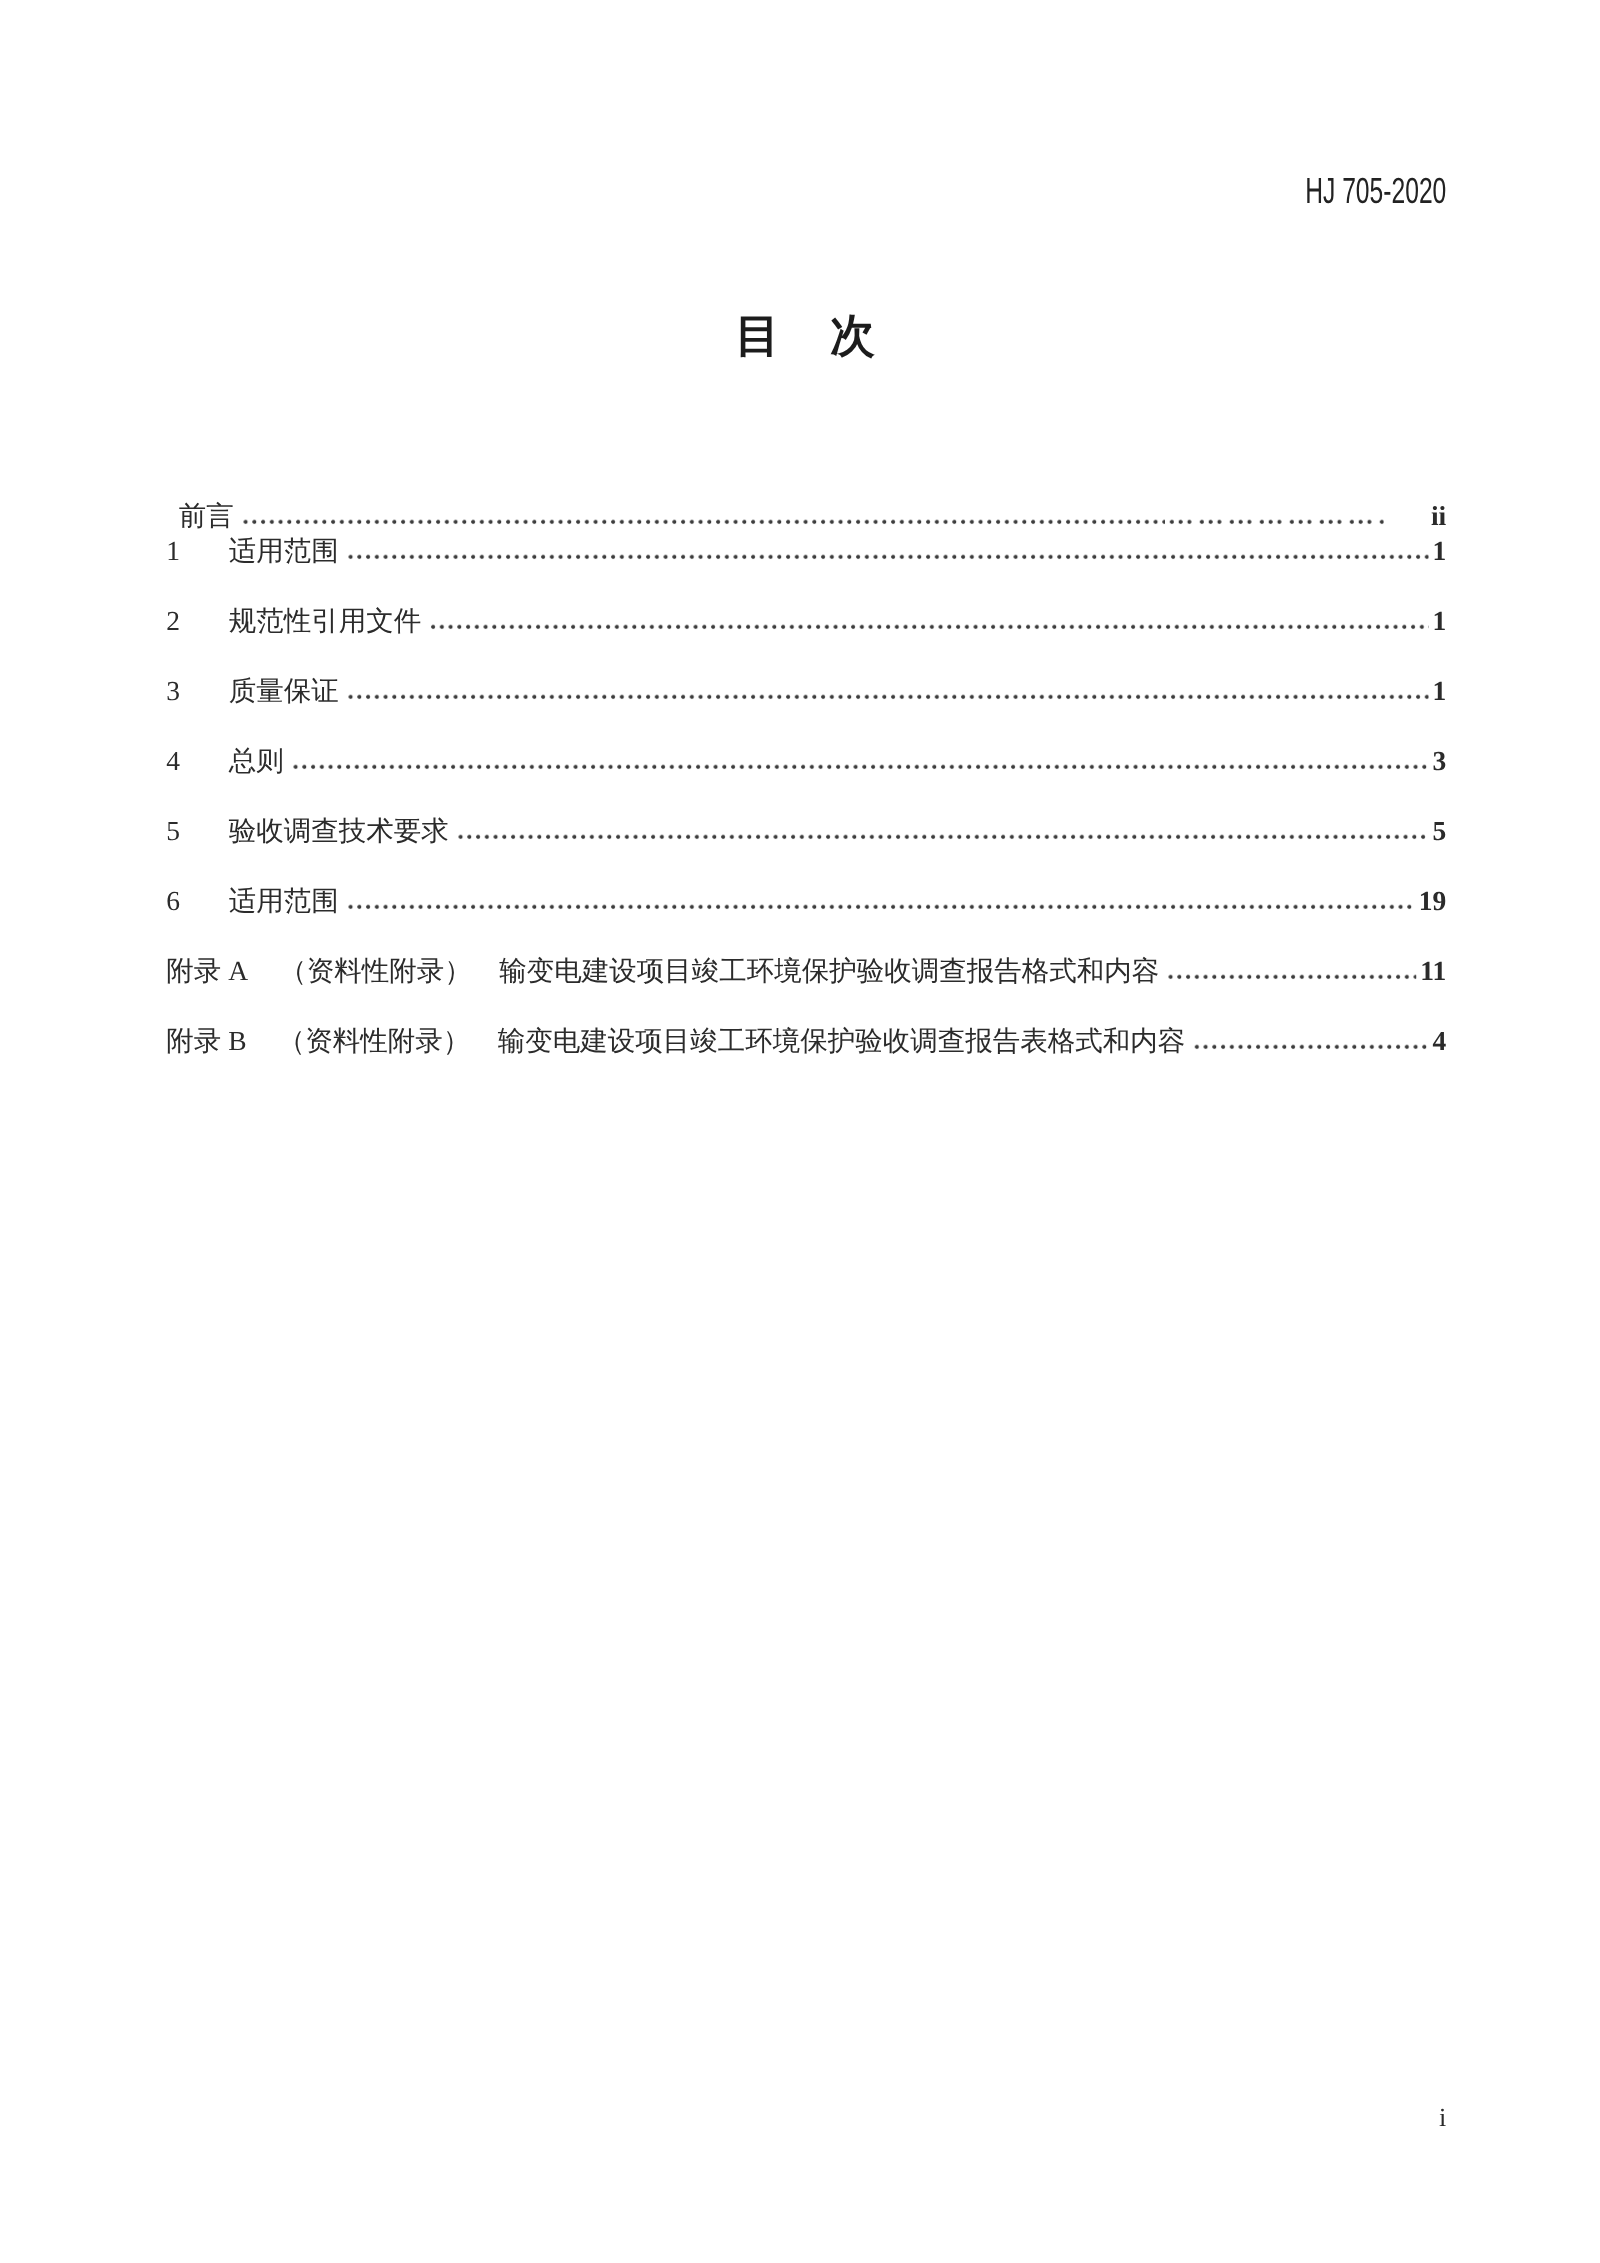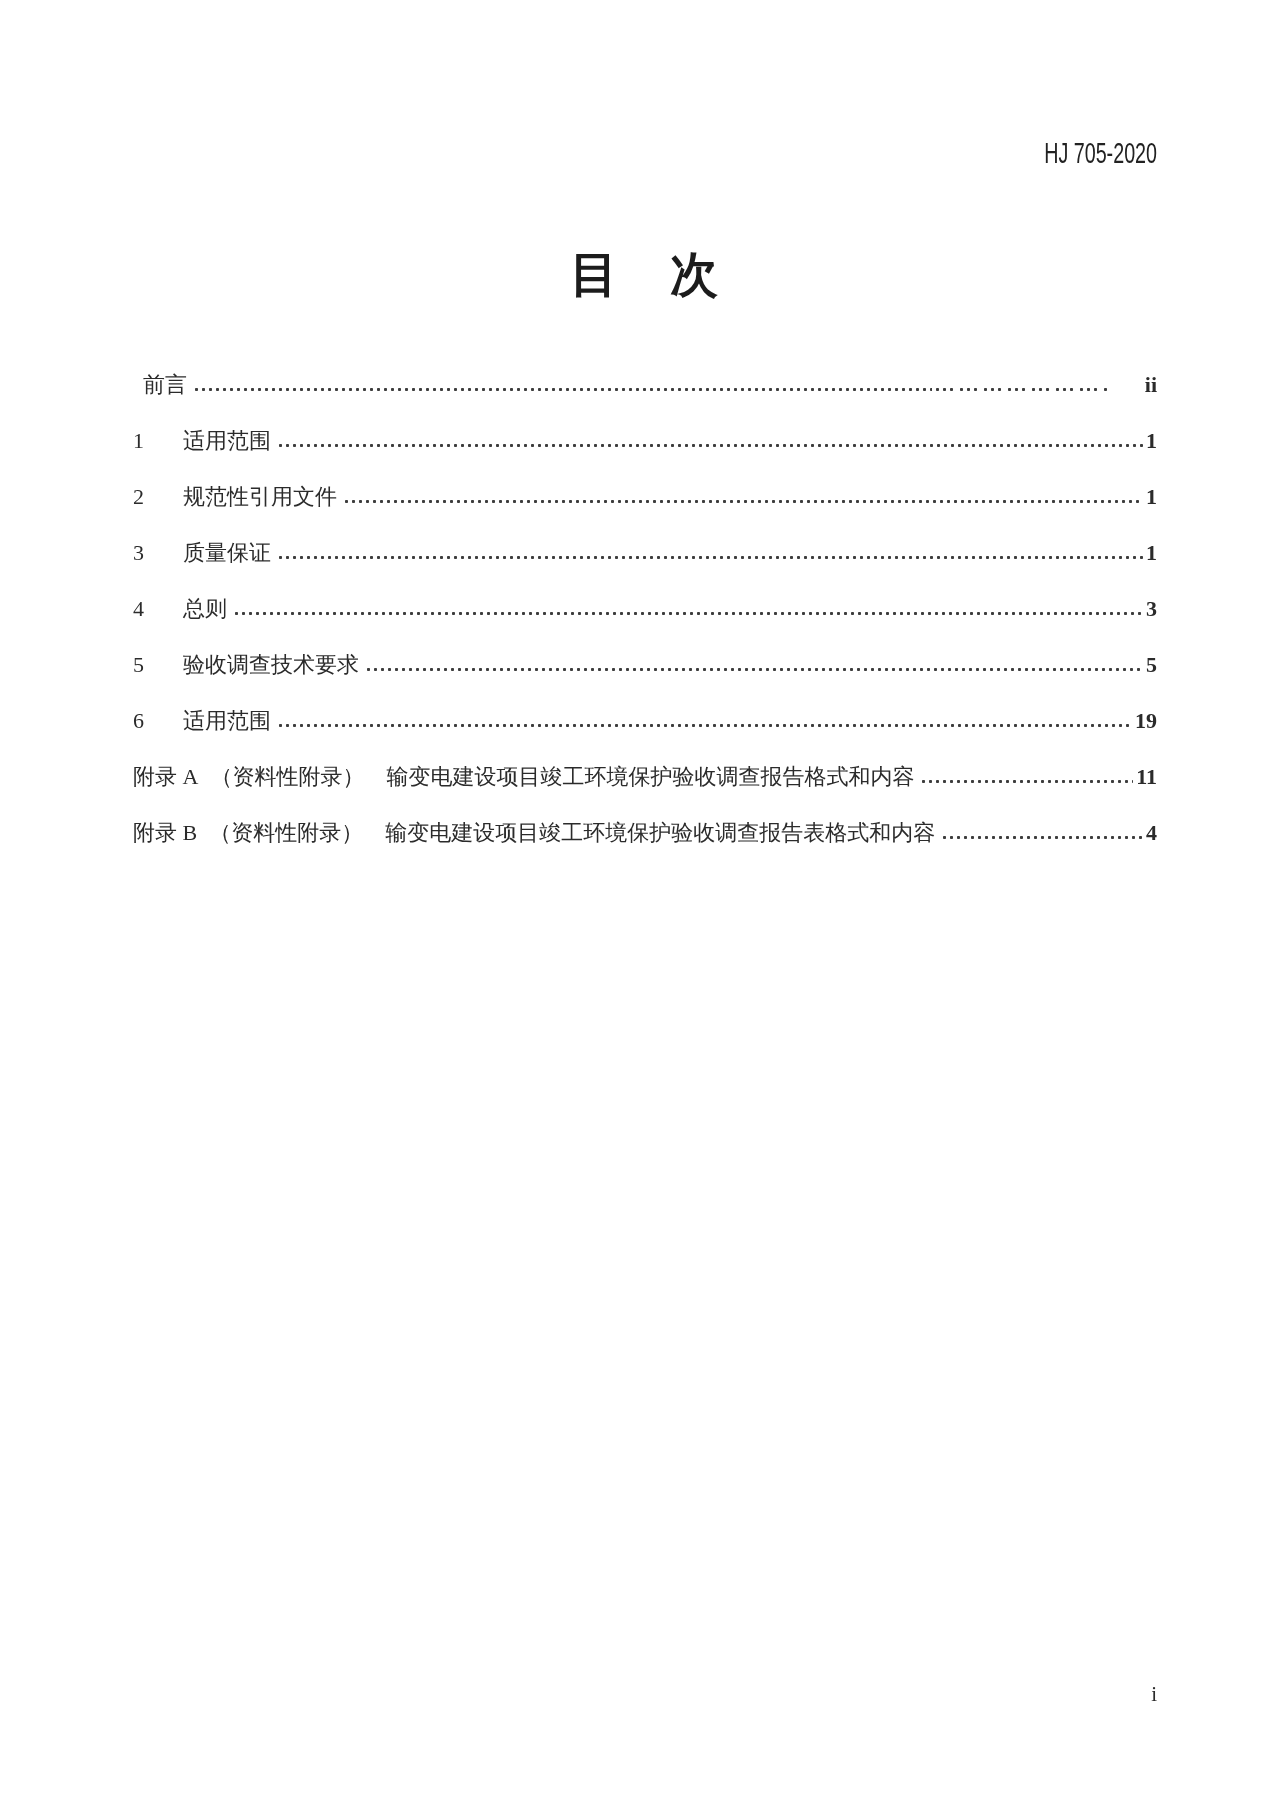--- a/index.html
+++ b/index.html
@@ -29,21 +29,21 @@
 
   .doc-title {
     position: absolute;
     top: 249px;
     left: 133px;
     width: 1024px;
     margin: 0;
     text-align: center;
     font-family: "Liberation Sans", "DejaVu Sans", sans-serif;
     font-weight: bold;
-    font-size: 48px;
+    font-size: 36px;
     line-height: 1.1;
     color: #1c1c1c;
     letter-spacing: 2px;
   }
 
   .toc-list {
     position: absolute;
     top: 372px;
     left: 133px;
     width: 1024px;
@@ -57,24 +57,25 @@
     margin-bottom: 30px;
     white-space: nowrap;
     color: #2b2b2b;
   }
   .toc-num {
     flex: none;
     width: 50px;
   }
   .toc-row.appendix .toc-num {
     width: auto;
-    margin-right: 12px;
+    margin-right: 25px;
   }
   .toc-row.foreword .toc-label {
     padding-left: 10px;
+    margin-top: 28px;
   }
   .toc-label { flex: none; }
   .toc-page { flex: none; font-weight: bold; }
 
   .leader {
     flex: 1;
     height: 5px;
     margin: 0 3px 0 7px;
     background-image: radial-gradient(circle at 2.5px 2.5px, #3d3d3d 1.3px, rgba(0,0,0,0) 1.9px);
     background-size: 7px 5px;

